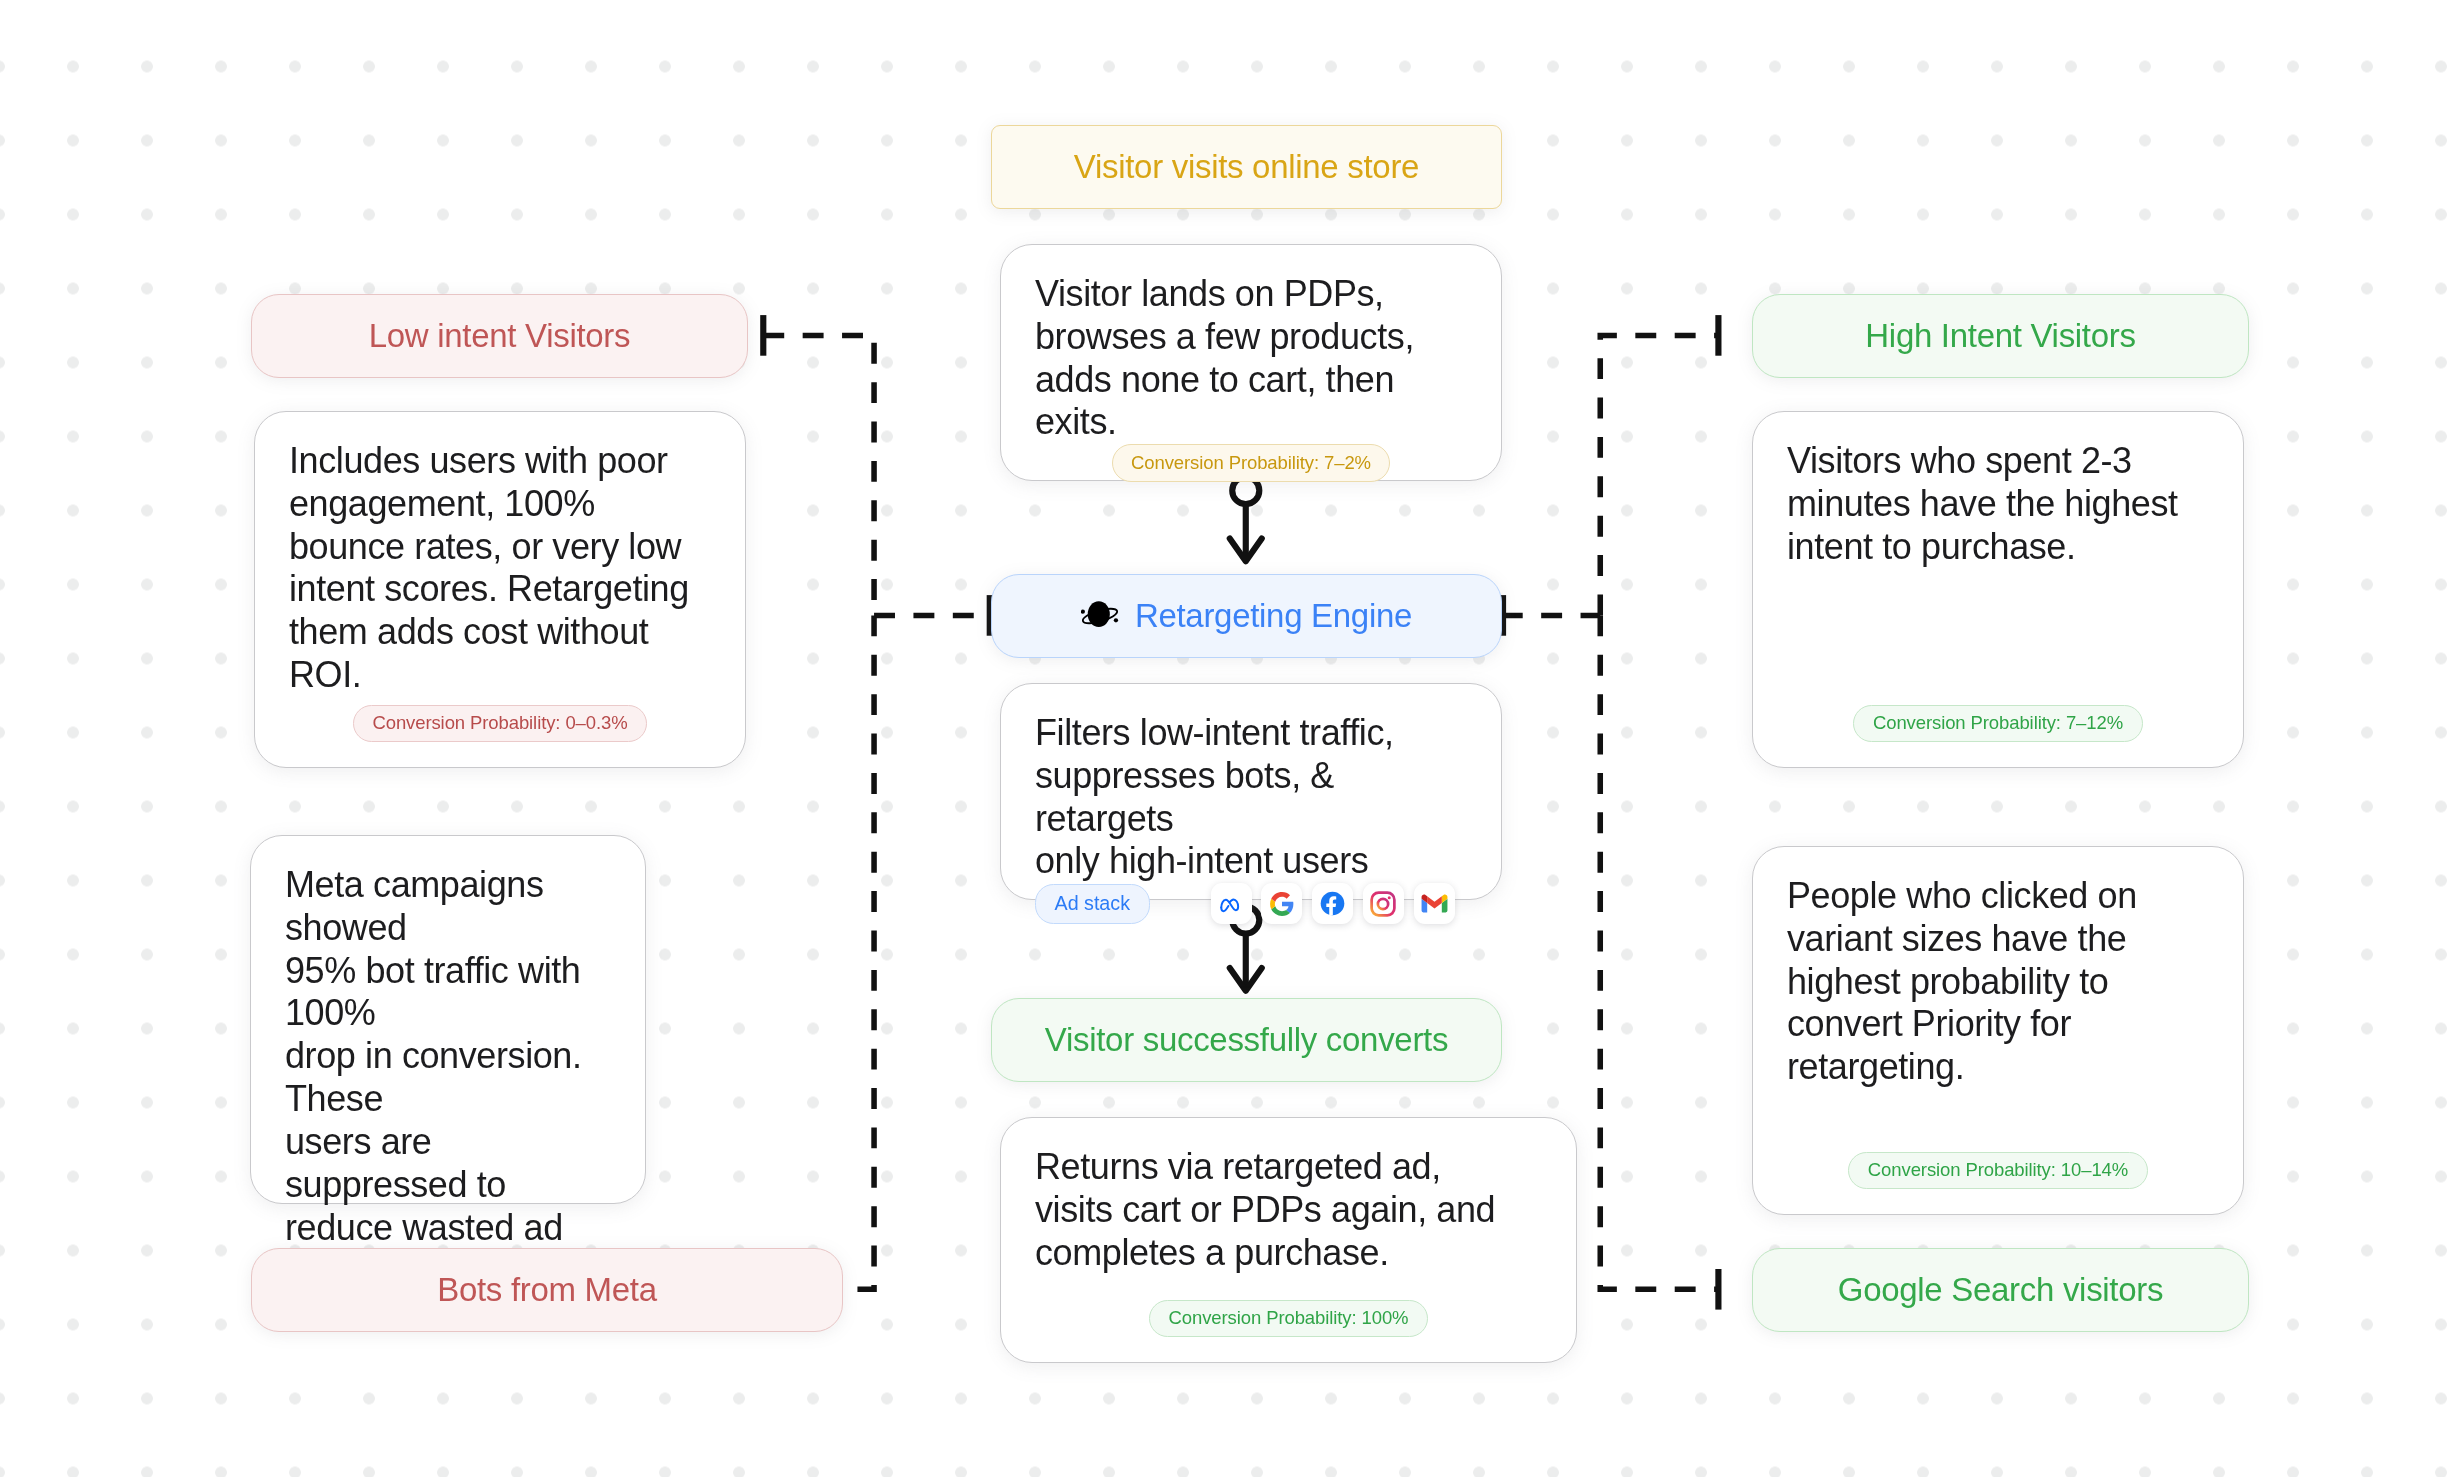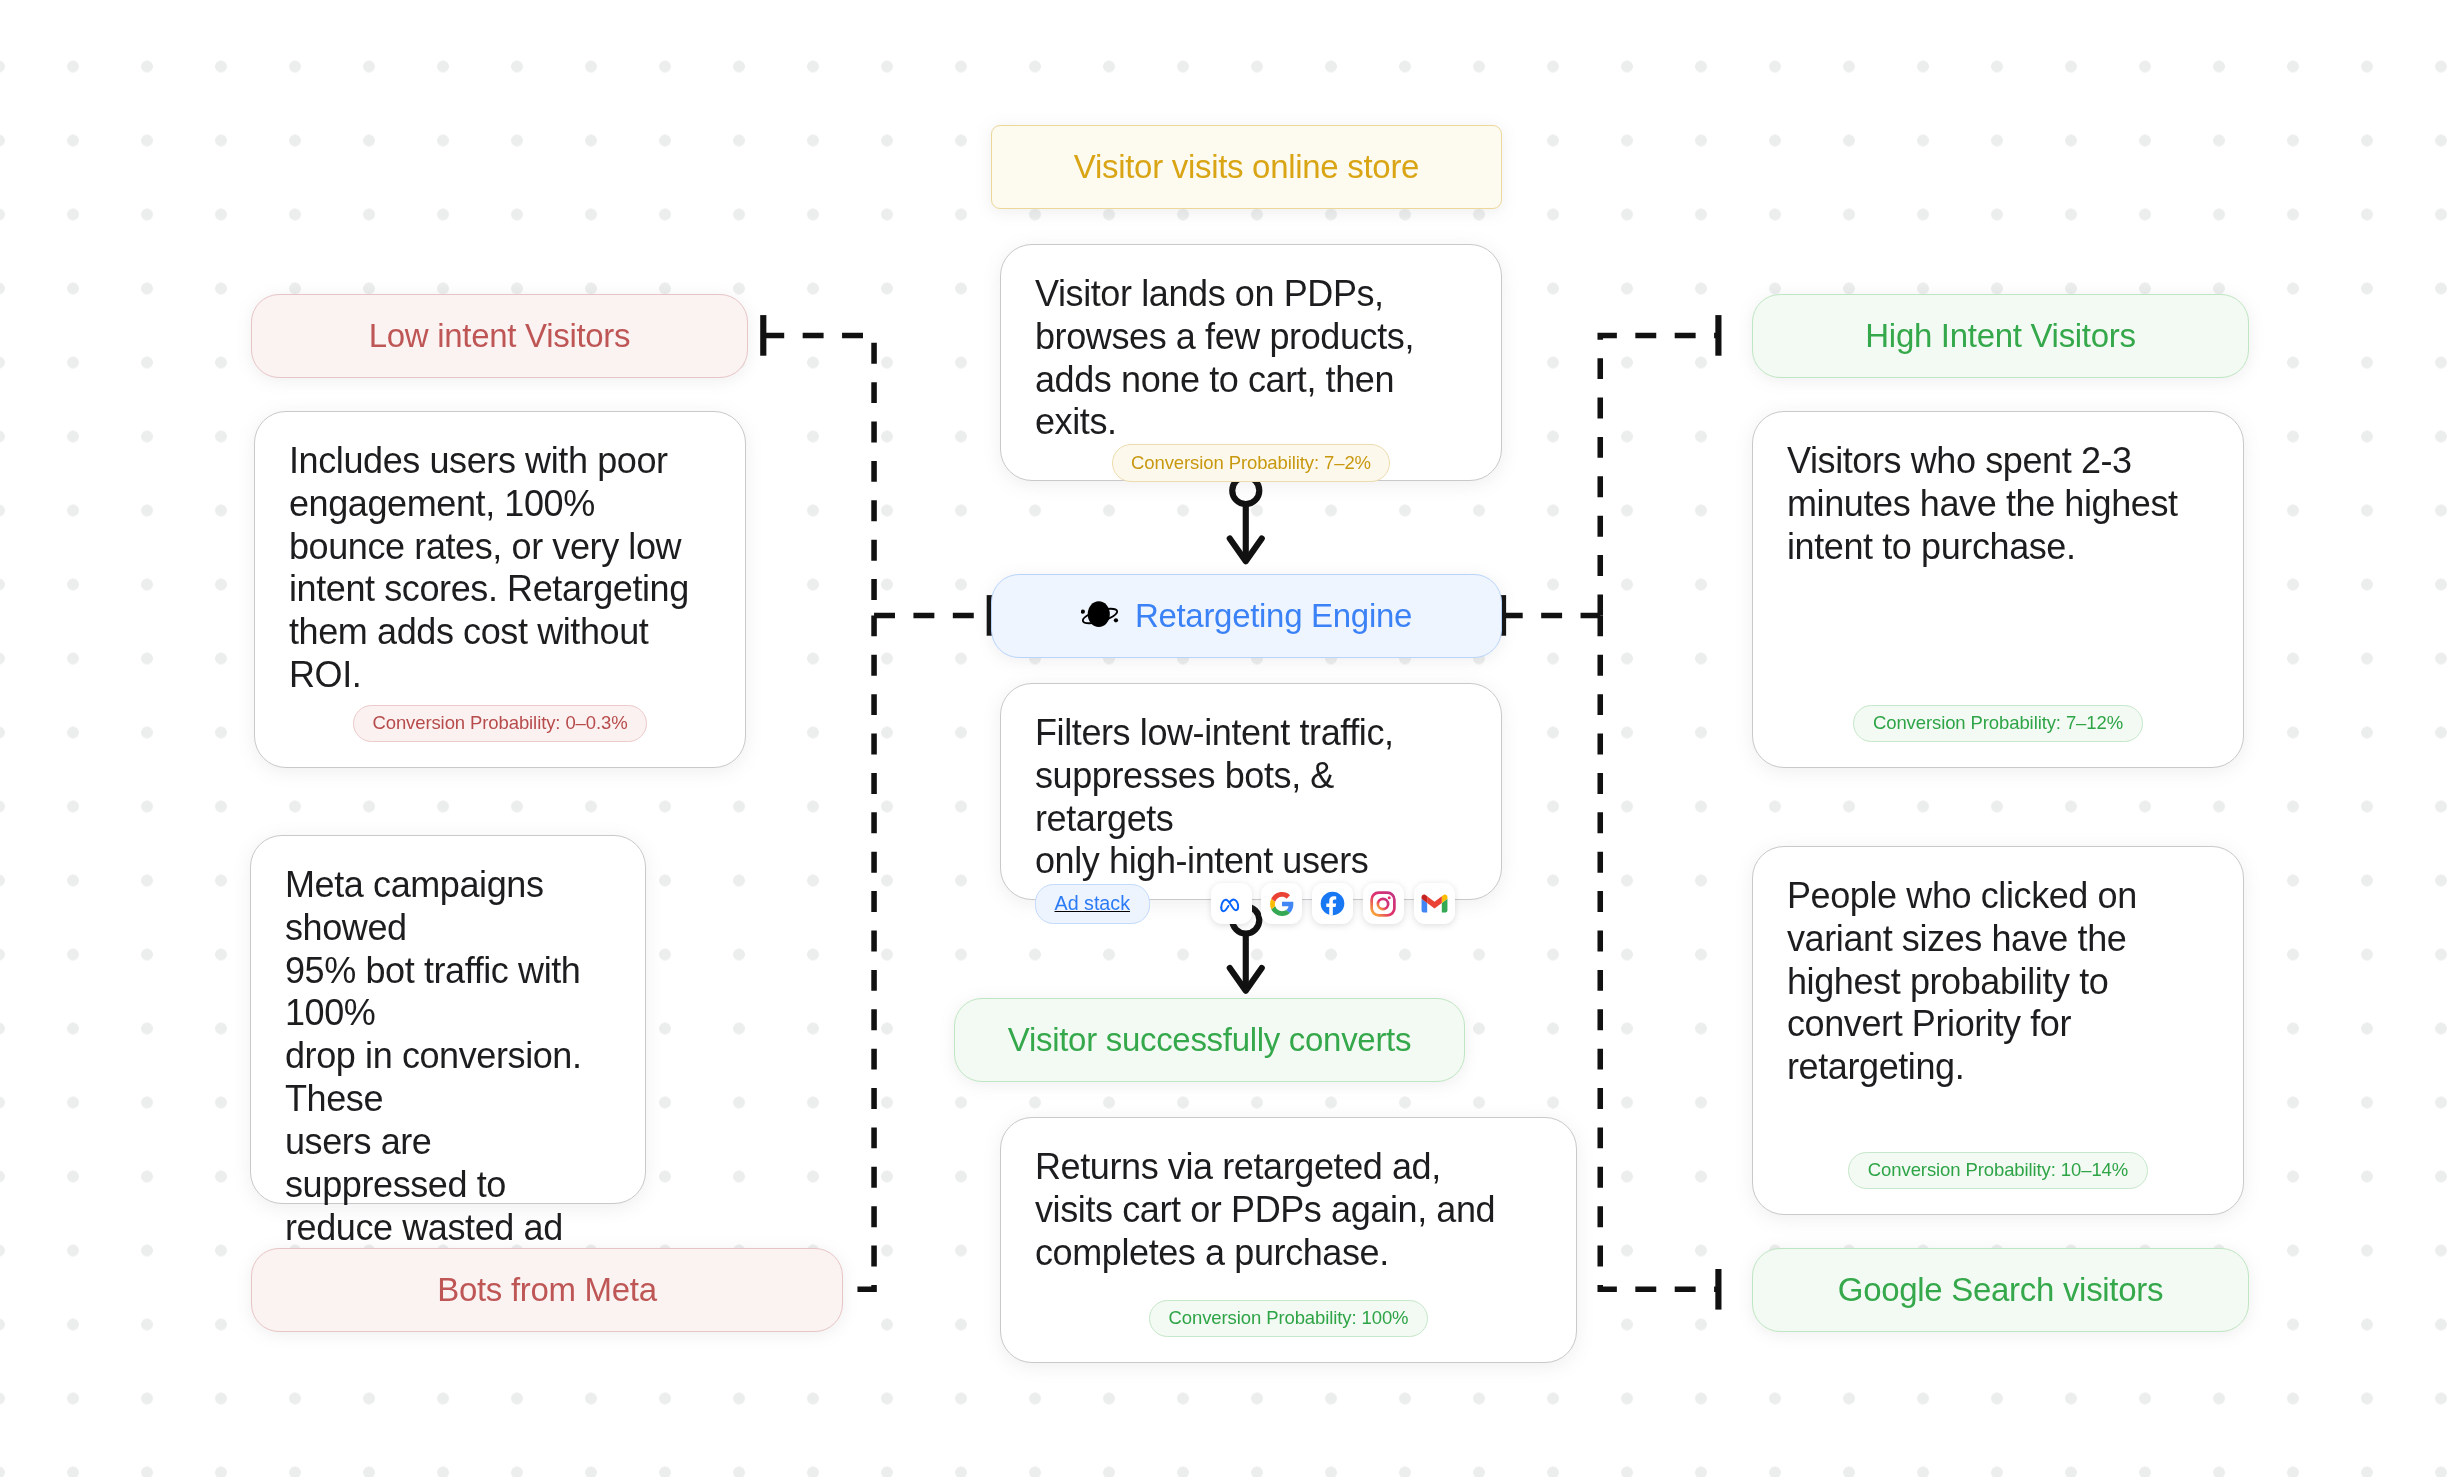--- a/index.html
+++ b/index.html
@@ -48,21 +48,21 @@
     box-shadow:0 3.7px 18.5px rgba(120,120,130,.12);
   }
   .card-text{
     font-size:36px;
     line-height:1.19;
     color:#1d1d1f;
     letter-spacing:-0.4px;
     white-space:pre-line;
   }
   .card-foot{margin-top:auto;display:flex;align-items:center;justify-content:center;}
-  .card-foot.left{justify-content:flex-start;gap:19px;text-decoration:underline;}
+  .card-foot.left{justify-content:flex-start;gap:19px;}
 
   .prob{
     display:inline-flex;align-items:center;justify-content:center;
     border-radius:21px;border:1.2px solid;
     padding:6.2px 18.5px 7.4px 18.5px;
     font-size:18.5px;letter-spacing:-0.1px;
     box-sizing:border-box;
   }
   .prob-yellow{background:#fdf8ec;border-color:#ecdcae;color:#c8980f;}
   .prob-red{background:#fbf1f1;border-color:#ebcaca;color:#b74b4b;}
@@ -197,21 +197,21 @@
             <path fill="#34A853" d="M37 34h7a3.5 3.5 0 0 0 3-3.5v-21L37 17z"></path>
             <path fill="#FBBC04" d="M37 5v12l10-7.5V6.6C47 3 43 1 40 3z"></path>
             <path fill="#EA4335" d="M11 17V5l13 9.8L37 5v12L24 26.8z"></path>
             <path fill="#C5221F" d="M1 6.6V9.5L11 17V5L8 3C5 1 1 3 1 6.6z"></path>
           </svg>
         </span>
       </span>
     </div>
   </div>
 
-  <div class="pill pill-green" style="left:954px;top:998px;width:511px;height:84px;">
+  <div class="pill pill-green" style="left:991px;top:998px;width:511px;height:84px;">
     <span>Visitor successfully converts</span>
   </div>
 
   <div class="card" style="left:1000px;top:1117px;width:577px;height:246px;">
     <div class="card-text">Returns via retargeted ad,
 visits cart or PDPs again, and
 completes a purchase.</div>
     <div class="card-foot">
       <span class="prob prob-green">Conversion Probability: 100%</span>
     </div>

